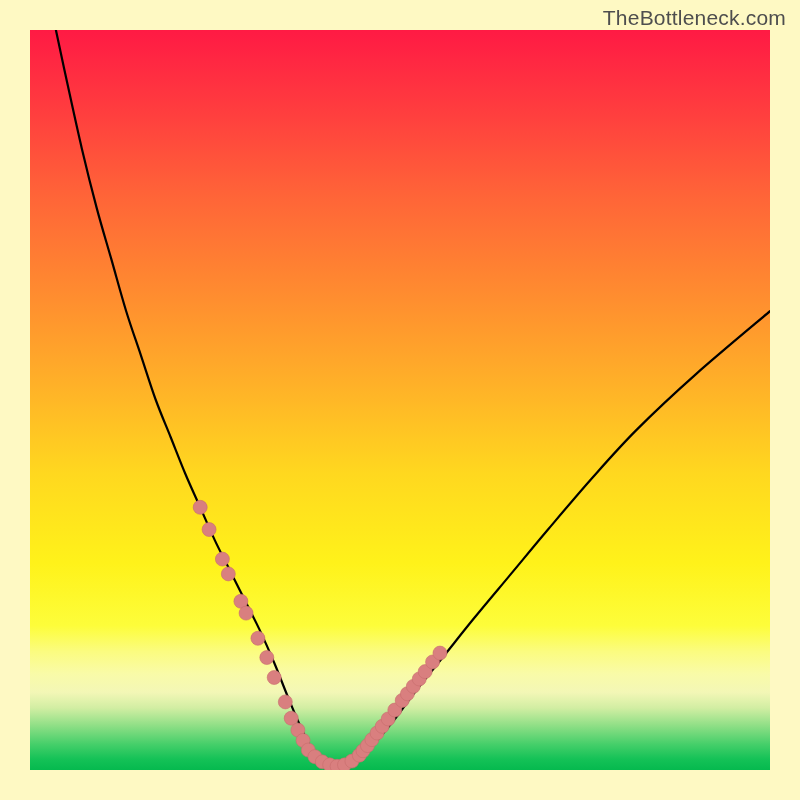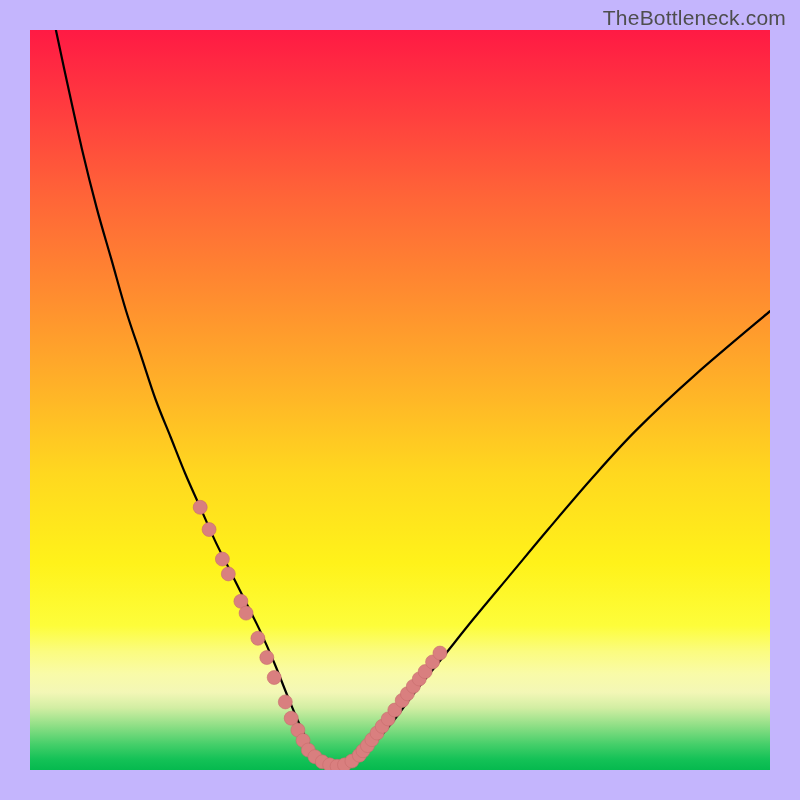--- a/index.html
+++ b/index.html
@@ -8,21 +8,21 @@
     width: 800px;
     height: 800px;
     overflow: hidden;
     background: #000;
     font-family: Arial, Helvetica, sans-serif;
   }
   .frame {
     position: absolute;
     left: 0; top: 0;
     width: 800px; height: 800px;
-    background: #c4b5fd;
+    background: #fef9c3;
   }
   .plot {
     position: absolute;
     left: 30px;
     top: 30px;
     width: 740px;
     height: 740px;
     overflow: hidden;
   }
   .plot svg {

